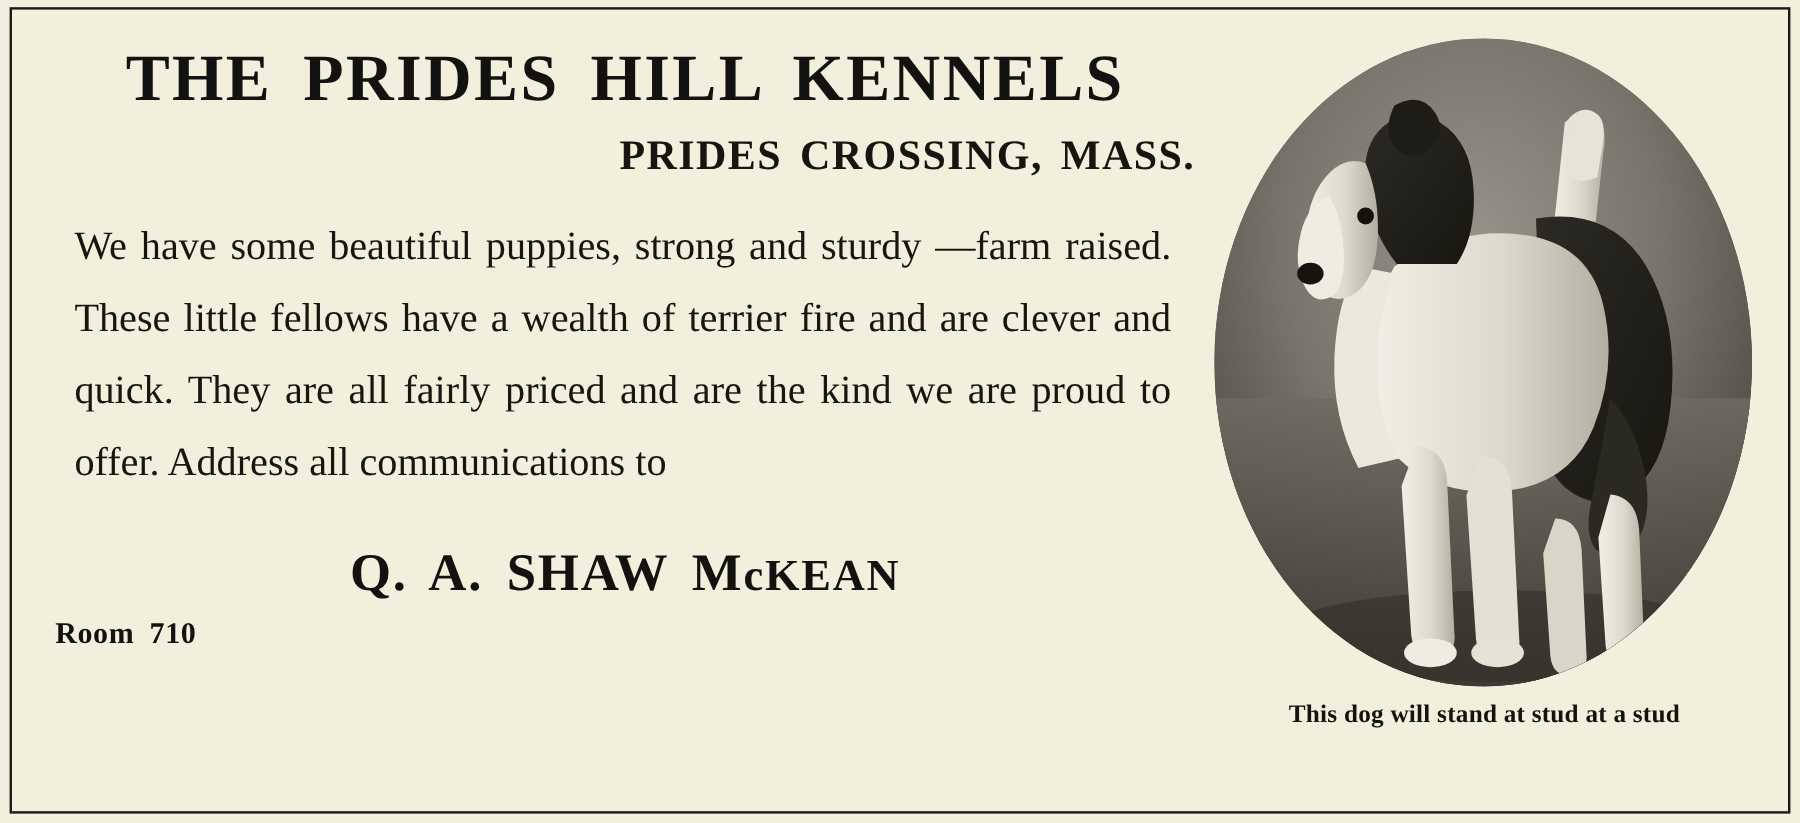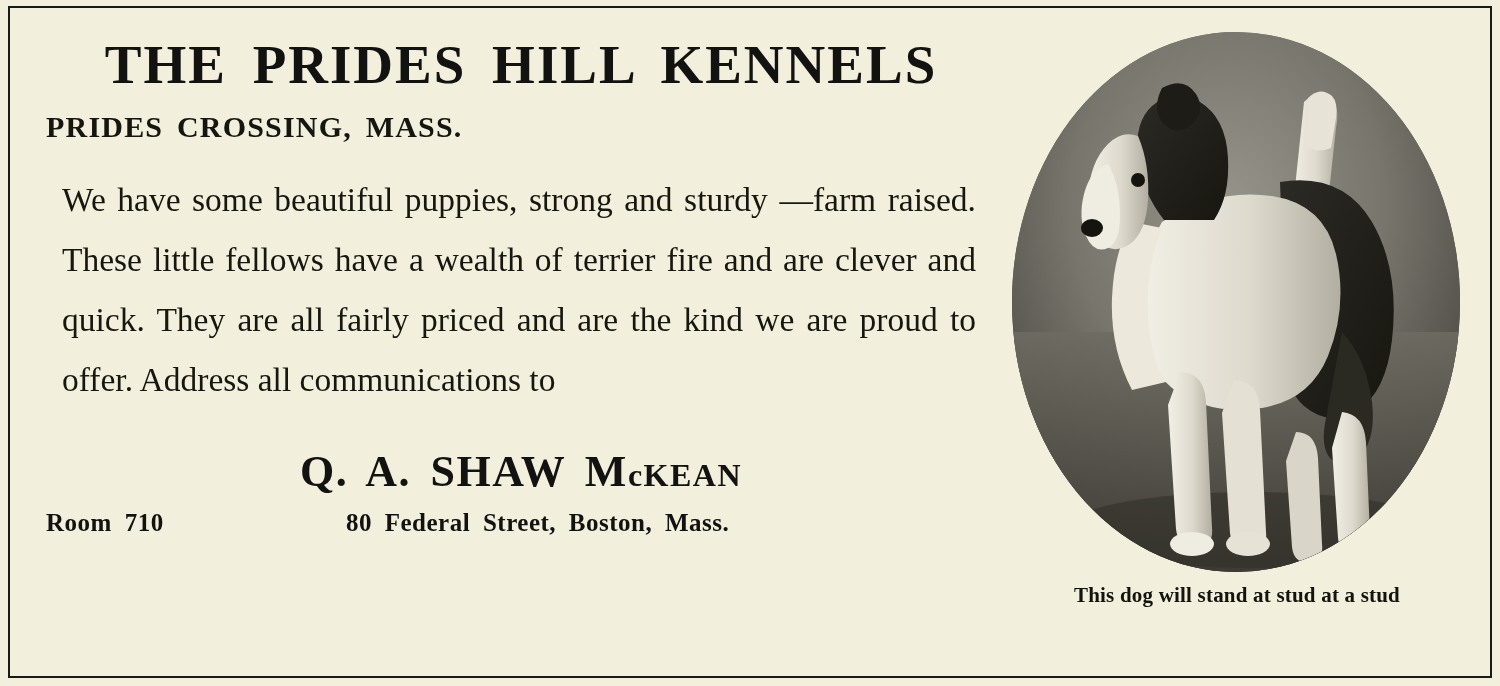--- a/index.html
+++ b/index.html
@@ -64,24 +64,24 @@
     color: #121210;
     text-align: center;
     line-height: 1.05;
     white-space: nowrap;
     word-spacing: 10px;
   }
 
   .subhead {
     font-family: "Liberation Serif", serif;
     font-weight: bold;
-    font-size: 30px;
+    font-size: 35px;
     letter-spacing: 1.2px;
     color: #16150f;
-    text-align: left;
+    text-align: right;
     margin-top: 16px;
     word-spacing: 5px;
   }
 
   .body-copy {
     margin-top: 26px;
     font-family: "Liberation Serif", serif;
     font-size: 33.5px;
     line-height: 1.79;
     color: #17160f;
@@ -95,21 +95,21 @@
     margin-top: 36px;
     text-align: center;
     font-family: "Liberation Serif", serif;
     font-weight: bold;
     font-size: 44px;
     letter-spacing: 1.5px;
     color: #121210;
     word-spacing: 7px;
   }
   .signature .small-caps {
-    font-size: 32px;
+    font-size: 37px;
   }
 
   .address-line {
     margin-top: 12px;
     display: flex;
     align-items: baseline;
     font-family: "Liberation Serif", serif;
     font-weight: bold;
     font-size: 25px;
     color: #121210;
@@ -180,21 +180,20 @@
       <div class="body-copy">
         <p>We have some beautiful puppies, strong and sturdy —farm raised.   These little fellows have a wealth of terrier fire and are clever and quick.   They are all fairly priced and are the kind we are proud to offer.   Address all communications to</p>
       </div>
 
       <div class="signature">
         <span>Q. A. SHAW </span><span>M</span><span class="small-caps">cKEAN</span>
       </div>
 
       <div class="address-line">
         <span class="room">Room 710</span>
-        <span class="street">80 Federal Street, Boston, Mass.</span>
       </div>
 
     </div>
 
     <div class="image-col">
 
       <div class="photo-oval">
         <svg viewBox="0 0 448 540" preserveAspectRatio="xMidYMid slice">
           <defs>
             <radialGradient id="bgGrad" cx="48%" cy="32%" r="78%">

